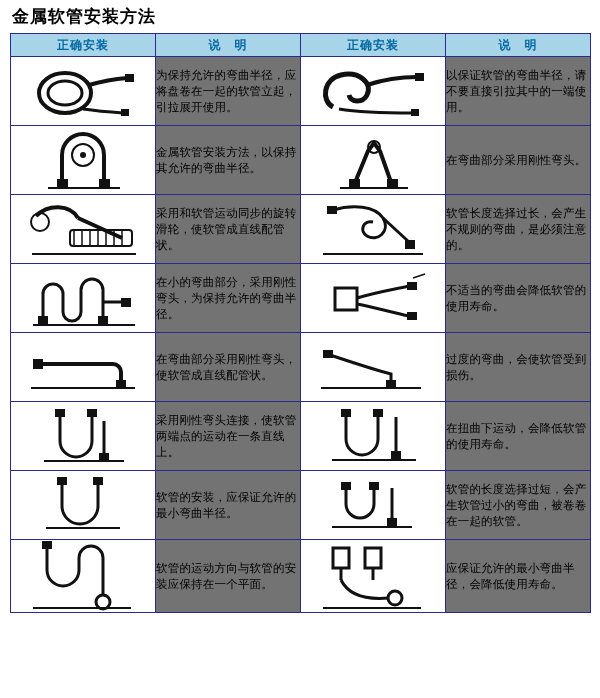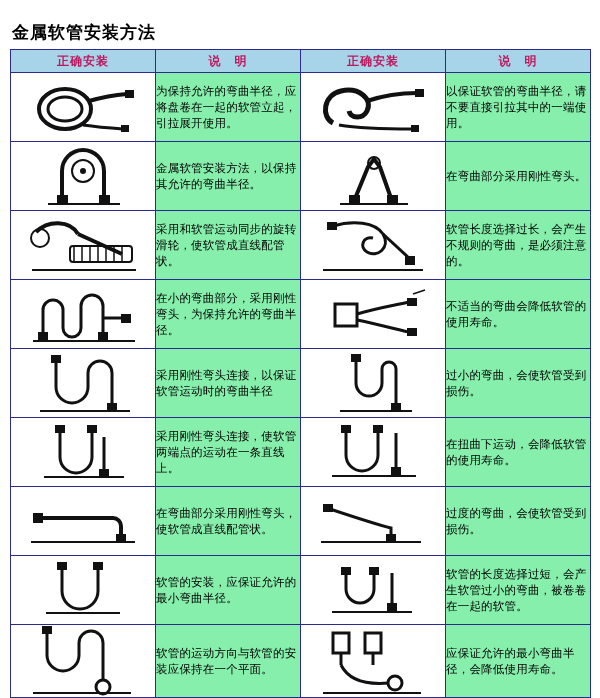--- a/index.html
+++ b/index.html
@@ -12,21 +12,21 @@
     height: 698px;
     font-family: "DejaVu Sans", "Liberation Sans", sans-serif;
     color: #000000;
     overflow: hidden;
   }
   .page {
     width: 600px;
     height: 626px;
     position: relative;
     box-sizing: border-box;
-    padding: 19px 10px 0 10px;
+    padding: 3px 10px 0 10px;
   }
   .doc-title {
     font-size: 17px;
     font-weight: bold;
     letter-spacing: 1px;
     color: #000;
     margin: 2px 0 6px 2px;
     line-height: 22px;
     font-family: "DejaVu Sans", "Liberation Sans", sans-serif;
   }
@@ -36,36 +36,36 @@
     table-layout: fixed;
     border: 1px solid #2b2b8f;
   }
   table.hose-table td, table.hose-table th {
     border: 1px solid #2b2b8f;
     padding: 0;
     vertical-align: middle;
   }
   thead th {
     background: #a8d4ea;
-    color: #be185d;
+    color: #0369a1;
     font-size: 12px;
     font-weight: bold;
     height: 22px;
     letter-spacing: 1px;
   }
   .col-img { width: 145px; }
   .col-txt { width: 145px; }
   td.img-cell {
     background: #ffffff;
     text-align: center;
     vertical-align: middle;
     height: 68px;
   }
   td.txt-cell {
-    background: #86efac;
+    background: #737373;
     font-size: 11.5px;
     line-height: 16px;
     padding: 5px 7px;
     color: #000;
     vertical-align: middle;
     letter-spacing: 0.2px;
   }
   .fig {
     display: block;
     margin: 0 auto;
@@ -209,43 +209,44 @@
               <path d="M44 36 C64 40 78 44 96 48" fill="none" stroke="#111" stroke-width="3"></path>
               <rect x="94" y="14" width="10" height="8" fill="#111"></rect>
               <rect x="94" y="44" width="10" height="8" fill="#111"></rect>
               <line x1="100" y1="10" x2="112" y2="6" stroke="#111" stroke-width="1.5"></line>
             </svg>
           </span>
         </td>
         <td class="txt-cell">不适当的弯曲会降低软管的使用寿命。</td>
       </tr>
 
-      <tr>
-        <td class="img-cell">
-          <span class="fig">
-            <svg width="115" height="60" viewBox="0 0 115 60">
-              <path d="M30 6 L30 34 A16 16 0 0 0 62 34 L62 20 A12 12 0 0 1 86 20 L86 54" fill="none" stroke="#111" stroke-width="3"></path>
-              <rect x="25" y="2" width="10" height="8" fill="#111"></rect>
-              <rect x="81" y="50" width="10" height="9" fill="#111"></rect>
-              <line x1="14" y1="58" x2="104" y2="58" stroke="#111" stroke-width="2"></line>
-            </svg>
-          </span>
-        </td>
-        <td class="txt-cell">采用刚性弯头连接，以保证软管运动时的弯曲半径</td>
-        <td class="img-cell">
-          <span class="fig">
-            <svg width="110" height="60" viewBox="0 0 110 60">
-              <path d="M38 4 L38 30 A13 13 0 0 0 64 30 L64 16 A7 7 0 1 1 78 16 L78 54" fill="none" stroke="#111" stroke-width="3"></path>
-              <rect x="33" y="1" width="10" height="8" fill="#111"></rect>
-              <rect x="73" y="50" width="10" height="9" fill="#111"></rect>
-              <line x1="22" y1="58" x2="94" y2="58" stroke="#111" stroke-width="2"></line>
-            </svg>
-          </span>
-        </td>
-        <td class="txt-cell">过小的弯曲，会使软管受到损伤。</td>
+
+      <tr>
+        <td class="img-cell">
+          <span class="fig">
+            <svg width="120" height="50" viewBox="0 0 120 50">
+              <path d="M14 22 L90 22 A8 8 0 0 1 98 30 L98 42" fill="none" stroke="#111" stroke-width="4"></path>
+              <rect x="10" y="17" width="10" height="10" fill="#111"></rect>
+              <rect x="93" y="38" width="10" height="9" fill="#111"></rect>
+              <line x1="8" y1="46" x2="112" y2="46" stroke="#111" stroke-width="2"></line>
+            </svg>
+          </span>
+        </td>
+        <td class="txt-cell">在弯曲部分采用刚性弯头，使软管成直线配管状。</td>
+        <td class="img-cell">
+          <span class="fig">
+            <svg width="120" height="50" viewBox="0 0 120 50">
+              <path d="M14 12 C44 22 62 28 78 32 L78 42" fill="none" stroke="#111" stroke-width="3"></path>
+              <rect x="10" y="8" width="10" height="8" fill="#111"></rect>
+              <rect x="73" y="38" width="10" height="9" fill="#111"></rect>
+              <line x1="8" y1="46" x2="108" y2="46" stroke="#111" stroke-width="2"></line>
+            </svg>
+          </span>
+        </td>
+        <td class="txt-cell">过度的弯曲，会使软管受到损伤。</td>
       </tr>
 
       <tr>
         <td class="img-cell">
           <span class="fig">
             <svg width="115" height="58" viewBox="0 0 115 58">
               <path d="M34 6 L34 34 A16 16 0 0 0 66 34 L66 6" fill="none" stroke="#111" stroke-width="3"></path>
               <rect x="29" y="2" width="10" height="8" fill="#111"></rect>
               <rect x="61" y="2" width="10" height="8" fill="#111"></rect>
               <path d="M78 14 L78 50" fill="none" stroke="#111" stroke-width="3"></path>
@@ -261,45 +262,20 @@
               <path d="M30 6 L30 32 A16 16 0 0 0 62 32 L62 6" fill="none" stroke="#111" stroke-width="3"></path>
               <rect x="25" y="2" width="10" height="8" fill="#111"></rect>
               <rect x="57" y="2" width="10" height="8" fill="#111"></rect>
               <path d="M80 10 L80 48" fill="none" stroke="#111" stroke-width="3"></path>
               <rect x="75" y="44" width="10" height="9" fill="#111"></rect>
               <line x1="16" y1="53" x2="100" y2="53" stroke="#111" stroke-width="2"></line>
             </svg>
           </span>
         </td>
         <td class="txt-cell">在扭曲下运动，会降低软管的使用寿命。</td>
-      </tr>
-
-      <tr>
-        <td class="img-cell">
-          <span class="fig">
-            <svg width="120" height="50" viewBox="0 0 120 50">
-              <path d="M14 22 L90 22 A8 8 0 0 1 98 30 L98 42" fill="none" stroke="#111" stroke-width="4"></path>
-              <rect x="10" y="17" width="10" height="10" fill="#111"></rect>
-              <rect x="93" y="38" width="10" height="9" fill="#111"></rect>
-              <line x1="8" y1="46" x2="112" y2="46" stroke="#111" stroke-width="2"></line>
-            </svg>
-          </span>
-        </td>
-        <td class="txt-cell">在弯曲部分采用刚性弯头，使软管成直线配管状。</td>
-        <td class="img-cell">
-          <span class="fig">
-            <svg width="120" height="50" viewBox="0 0 120 50">
-              <path d="M14 12 C44 22 62 28 78 32 L78 42" fill="none" stroke="#111" stroke-width="3"></path>
-              <rect x="10" y="8" width="10" height="8" fill="#111"></rect>
-              <rect x="73" y="38" width="10" height="9" fill="#111"></rect>
-              <line x1="8" y1="46" x2="108" y2="46" stroke="#111" stroke-width="2"></line>
-            </svg>
-          </span>
-        </td>
-        <td class="txt-cell">过度的弯曲，会使软管受到损伤。</td>
       </tr>
 
       <tr>
         <td class="img-cell">
           <span class="fig">
             <svg width="115" height="58" viewBox="0 0 115 58">
               <path d="M36 4 L36 30 A18 18 0 0 0 72 30 L72 4" fill="none" stroke="#111" stroke-width="3"></path>
               <rect x="31" y="1" width="10" height="8" fill="#111"></rect>
               <rect x="67" y="1" width="10" height="8" fill="#111"></rect>
               <line x1="20" y1="52" x2="94" y2="52" stroke="#111" stroke-width="2"></line>

